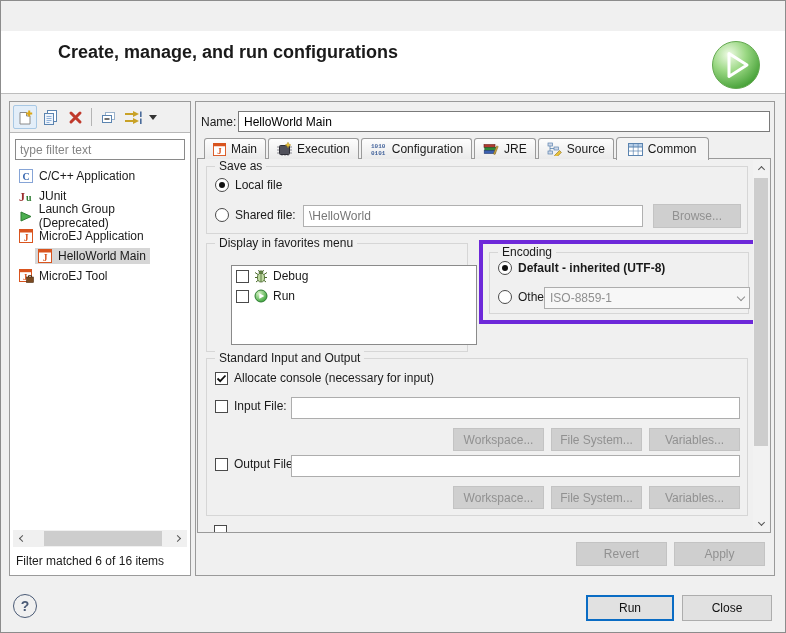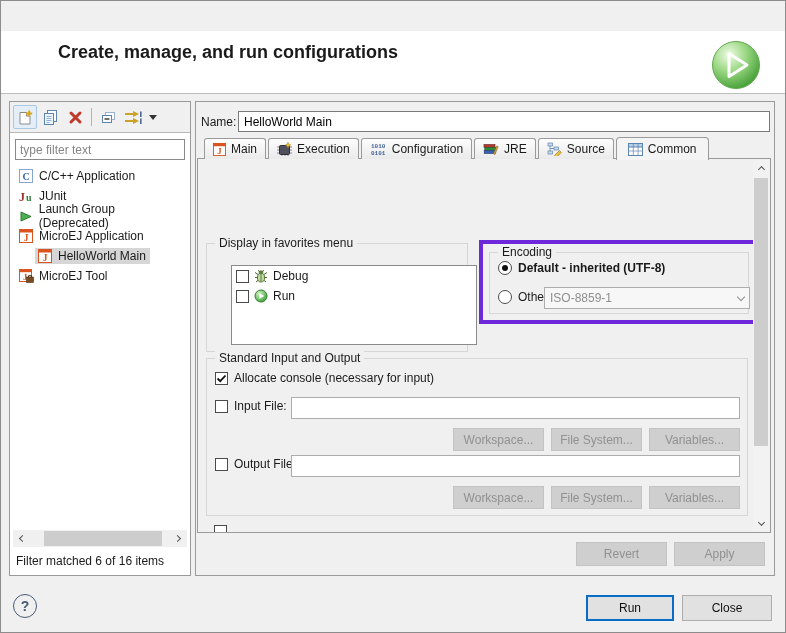--- a/index.html
+++ b/index.html
@@ -291,20 +291,35 @@
           <rect x="0.5" y="0.5" width="14" height="3.5" fill="#b8cfe8" stroke="#5b84b0"></rect>
           <path d="M5.3,0.5 v12 M10.1,0.5 v12 M0.5,8 h14" stroke="#5b84b0" stroke-width="0.7"></path>
         </svg>
       </span>
       <span>Common</span>
     </span>
   </div>
 
   <div class="content">
 
+    <div class="group" style="left:8px;top:7px;width:542px;height:68px;">
+      <span class="legend">Save as</span>
+      <div class="frow" style="left:8px;top:11px;">
+        <span class="radio on"></span>
+        <span>Local file</span>
+      </div>
+      <div class="frow" style="left:8px;top:41px;">
+        <span class="radio"></span>
+        <span>Shared file:</span>
+      </div>
+      <input class="tinput dim abs" style="left: 96px; top: 38px; width: 340px; height: 22px;" type="text" value="\HelloWorld">
+      <div class="btn disabled abs" style="left:446px;top:37px;width:88px;height:24px;">
+        <span>Browse...</span>
+      </div>
+    </div>
 
     <div class="group" style="left:8px;top:84px;width:262px;height:109px;">
       <span class="legend">Display in favorites menu</span>
       <div class="listbox" style="left:24px;top:21px;width:246px;height:80px;">
         <div class="lrow">
           <span class="checkbox"></span>
           <span>
             <svg width="14" height="14" viewBox="0 0 14 14">
               <path d="M4,5.5 L1,3.5 M4,8.5 H1 M4.5,11 L2,13 M10,5.5 L13,3.5 M10,8.5 H13 M9.5,11 L12,13 M5.5,3 L4.5,1 M8.5,3 L9.5,1" stroke="#4a6b2a" stroke-width="1"></path>
               <circle cx="7" cy="3.6" r="1.8" fill="#6b8f4a" stroke="#3d5a22" stroke-width="0.7"></circle>

